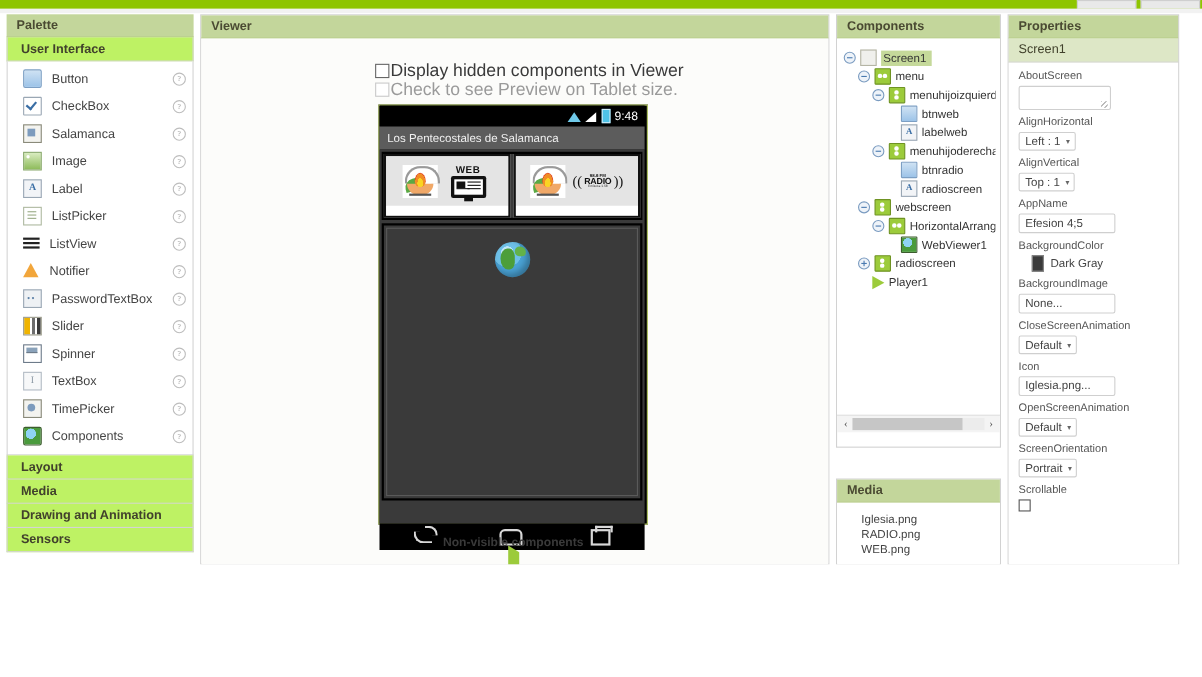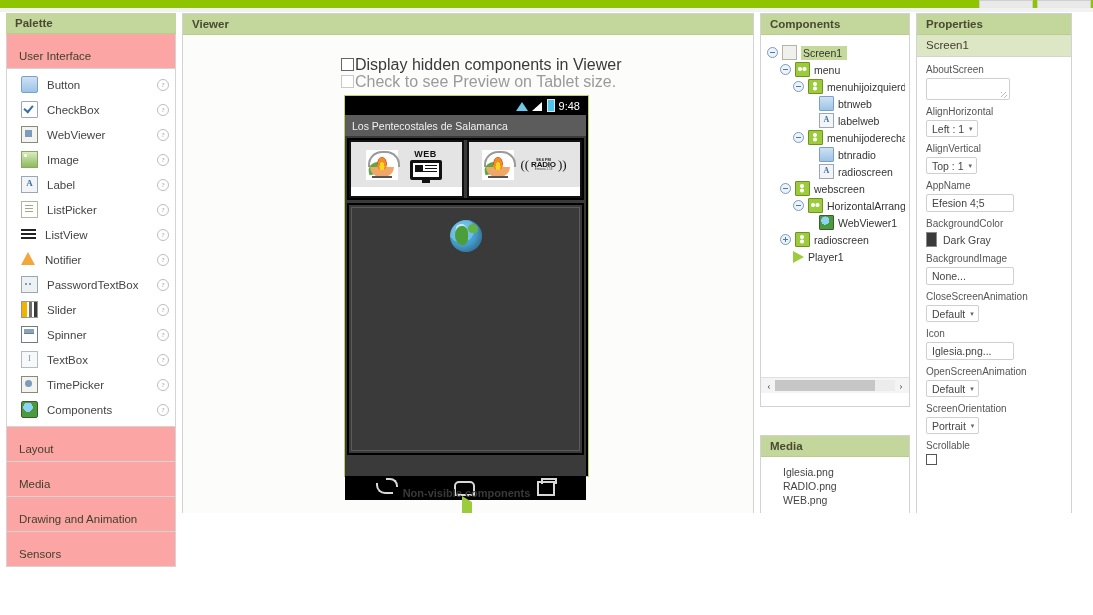--- a/index.html
+++ b/index.html
@@ -21,22 +21,22 @@
   .panel{position:absolute;background:#fff;border:1px solid #d2d2d2;box-sizing:border-box;}
   .panel-head{
     background:#c3d69b;color:#4a4a32;font-weight:bold;font-size:11.5px;
     padding:5px 9px;box-sizing:border-box;height:21px;line-height:11px;
     border-bottom:1px solid #b9cd8d;
   }
 
   
   #palette{left:6px;top:13px;width:170px;height:500px;border:none;background:transparent;}
   .pal-section{
-    background:#fca5a5;color:#41412c;font-weight:normal;font-size:11.5px;
-    padding:17px 12px;box-sizing:border-box;height:22px;line-height:11px;
+    background:#bef264;color:#41412c;font-weight:bold;font-size:11.5px;
+    padding:6px 12px;box-sizing:border-box;height:22px;line-height:11px;
     border:1px solid #d4d4d4;border-top:none;
   }
   .pal-list{background:#fff;border:1px solid #d4d4d4;border-top:none;padding:3px 0 4px 0;}
   .pal-item{
     display:flex;align-items:center;height:25px;padding:0 6px 0 14px;box-sizing:border-box;
     cursor:pointer;
   }
   .pal-item .pi-icon{width:15px;height:15px;margin-right:9px;flex:0 0 auto;position:relative;}
   .pal-item .pi-label{flex:1 1 auto;font-size:11.5px;color:#444;}
   .pal-item .pi-help{
@@ -218,21 +218,21 @@
   .prop-label:first-child{margin-top:0;}
   .ta{width:84px;height:22px;border:1px solid #cfcfcf;border-radius:2px;background:#fff;position:relative;box-sizing:border-box;}
   .ta:after{content:"";position:absolute;right:2px;bottom:1px;width:6px;height:6px;
     background:repeating-linear-gradient(135deg,#bbb 0 1px,transparent 1px 3px);}
   .sel-box{display:inline-flex;align-items:center;border:1px solid #cfcfcf;border-radius:2px;background:#fff;
     font-size:10.5px;color:#444;padding:2px 4px 2px 5px;height:17px;box-sizing:border-box;}
   .sel-box .caret{margin-left:5px;font-size:7px;color:#666;}
   .txt-box{border:1px solid #cfcfcf;border-radius:2px;background:#fff;font-size:10.5px;color:#444;
     padding:3px 5px;height:18px;box-sizing:border-box;display:flex;align-items:center;}
   .w84{width:88px;}
-  .color-row{display:flex;align-items:center;gap:6px;font-size:10.5px;color:#444;}
+  .color-row{display:flex;align-items:center;gap:6px;font-size:10.5px;color:#444;margin-left:12px;}
   .swatch{width:9px;height:13px;background:#3a3a3a;border:1px solid #8a8a8a;}
   .chk-box{width:11px;height:11px;background:#fff;border:1.5px solid #555;box-sizing:border-box;}
 </style>
 </head>
 <body>
 
 <div class="app">
 
   <div class="topbar">
     <div class="topbar-btns">
@@ -255,21 +255,21 @@
       </div>
 
       <div class="pal-item">
         <span class="pi-icon ic-checkbox"></span>
         <span class="pi-label">CheckBox</span>
         <span class="pi-help">?</span>
       </div>
 
       <div class="pal-item">
         <span class="pi-icon ic-datepicker"></span>
-        <span class="pi-label">WebViewer</span>
+        <span class="pi-label">Salamanca</span>
         <span class="pi-help">?</span>
       </div>
 
       <div class="pal-item">
         <span class="pi-icon ic-image"></span>
         <span class="pi-label">Image</span>
         <span class="pi-help">?</span>
       </div>
 
       <div class="pal-item">

